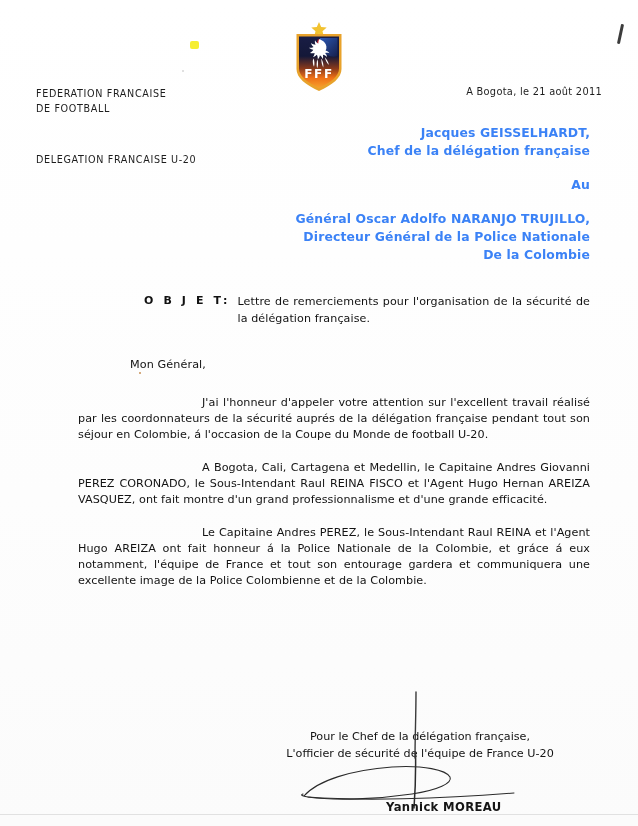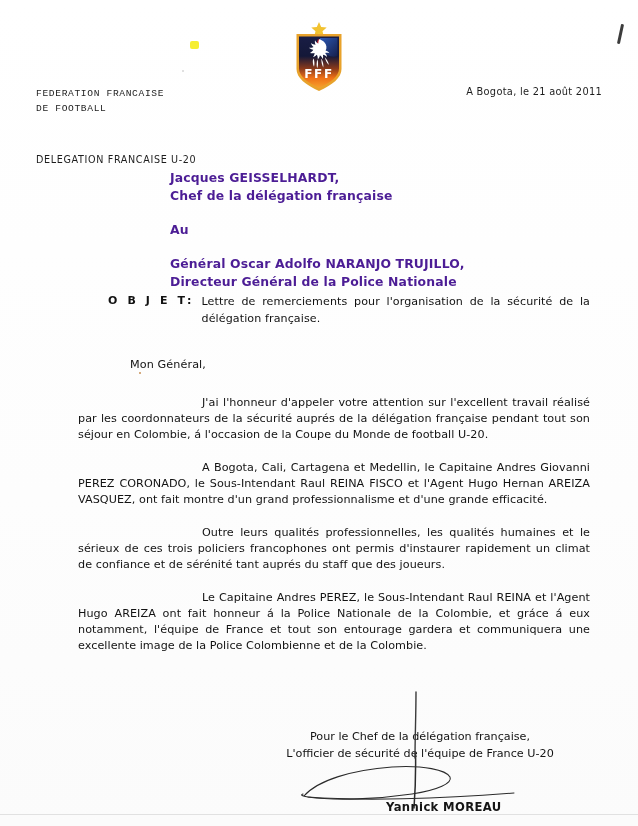--- a/index.html
+++ b/index.html
@@ -78,21 +78,21 @@
   
   .letterhead {
     position: absolute;
     left: 36px;
     top: 86px;
     font-size: 9.6px;
     letter-spacing: .65px;
     line-height: 15px;
     color: #1d1d1d;
   }
-  .letterhead .org-line { white-space: nowrap; font-family: Liberation Mono, monospace; }
+  .letterhead .org-line { white-space: nowrap; }
   .letterhead .deleg {
     margin-top: 36px;
     white-space: nowrap;
   }
 
   .dateline {
     position: absolute;
     right: 36px;
     top: 86px;
     font-size: 9.8px;
@@ -100,23 +100,22 @@
     color: #1d1d1d;
     white-space: nowrap;
   }
 
   
   .addr-block {
     position: absolute;
     left: 170px;
     top: 124px;
     width: 420px;
-    text-align: left;
-    color: #4c1d95;
-    margin-top: 45px;
+    text-align: right;
+    color: #3b82f6;
   }
   .addr-line {
     font-size: 12.4px;
     font-weight: bold;
     line-height: 18px;
     letter-spacing: .15px;
   }
   .addr-gap-sm { height: 16px; }
   .addr-gap-md { height: 16px; }
 
@@ -129,20 +128,21 @@
     display: flex;
     align-items: flex-start;
   }
   .objet-label {
     font-size: 11px;
     font-weight: bold;
     letter-spacing: 3.1px;
     white-space: nowrap;
     padding-top: 0px;
     flex: 0 0 auto;
+    margin-left: 36px;
   }
   .objet-colon {
     font-size: 11px;
     font-weight: bold;
     margin-left: -1px;
     margin-right: 10px;
     flex: 0 0 auto;
   }
   .objet-text {
     font-size: 11.1px;
@@ -275,33 +275,33 @@
   <div class="dateline">A Bogota, le 21 août 2011</div>
 
   <div class="addr-block">
     <div class="addr-line">Jacques GEISSELHARDT,</div>
     <div class="addr-line">Chef de la délégation française</div>
     <div class="addr-gap-sm"></div>
     <div class="addr-line">Au</div>
     <div class="addr-gap-md"></div>
     <div class="addr-line">Général Oscar Adolfo NARANJO TRUJILLO,</div>
     <div class="addr-line">Directeur Général de la Police Nationale</div>
+    <div class="addr-line">De la Colombie</div>
   </div>
 
   <div class="objet-row">
     <span class="objet-label">O B J E T</span>
     <span class="objet-colon">:</span>
     <span class="objet-text">Lettre de remerciements pour l'organisation de la sécurité de la délégation française.</span>
   </div>
 
   <div class="body-wrap">
     <div class="salutation">Mon Général,</div>
     <p class="para">J'ai l'honneur d'appeler votre attention sur l'excellent travail réalisé par les coordonnateurs de la sécurité auprés de la délégation française pendant tout son séjour en Colombie, á l'occasion de la Coupe du Monde de football U-20.</p>
     <p class="para">A Bogota, Cali, Cartagena et Medellin, le Capitaine Andres Giovanni PEREZ CORONADO, le Sous-Intendant Raul REINA FISCO et l'Agent Hugo Hernan AREIZA VASQUEZ, ont fait montre d'un grand professionnalisme et d'une grande efficacité.</p>
-    <p class="para">Outre leurs qualités professionnelles, les qualités humaines et le sérieux de ces trois policiers francophones ont permis d'instaurer rapidement un climat de confiance et de sérénité tant auprés du staff que des joueurs.</p>
     <p class="para tight">Le Capitaine Andres PEREZ, le Sous-Intendant Raul REINA et l'Agent Hugo AREIZA ont fait honneur á la Police Nationale de la Colombie, et gráce á eux notamment, l'équipe de France et tout son entourage gardera et communiquera une excellente image de la Police Colombienne et de la Colombie.</p>
   </div>
 
   <div class="closing">
     <div>Pour le Chef de la délégation française,</div>
     <div>L'officier de sécurité de l'équipe de France U-20</div>
   </div>
 
   <div class="signature">
     <svg viewBox="0 0 250 62" width="250" height="62" xmlns="http://www.w3.org/2000/svg" aria-hidden="true">

